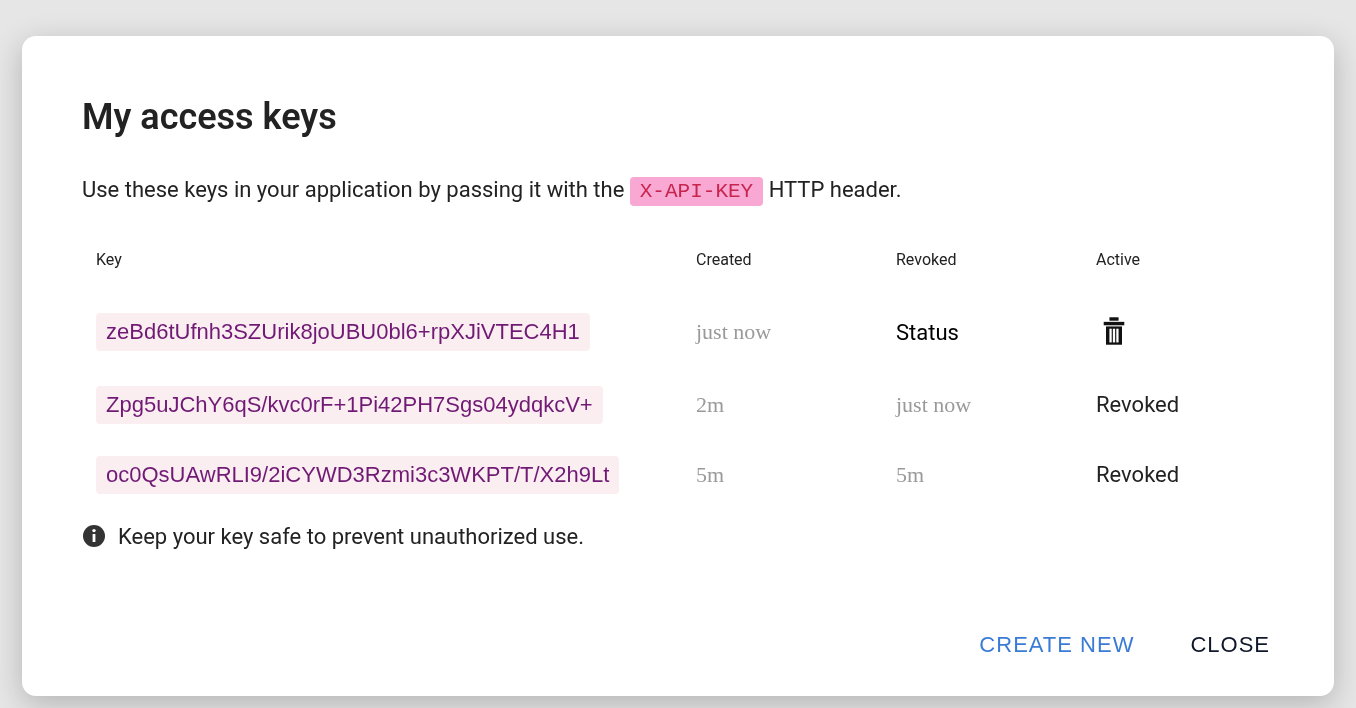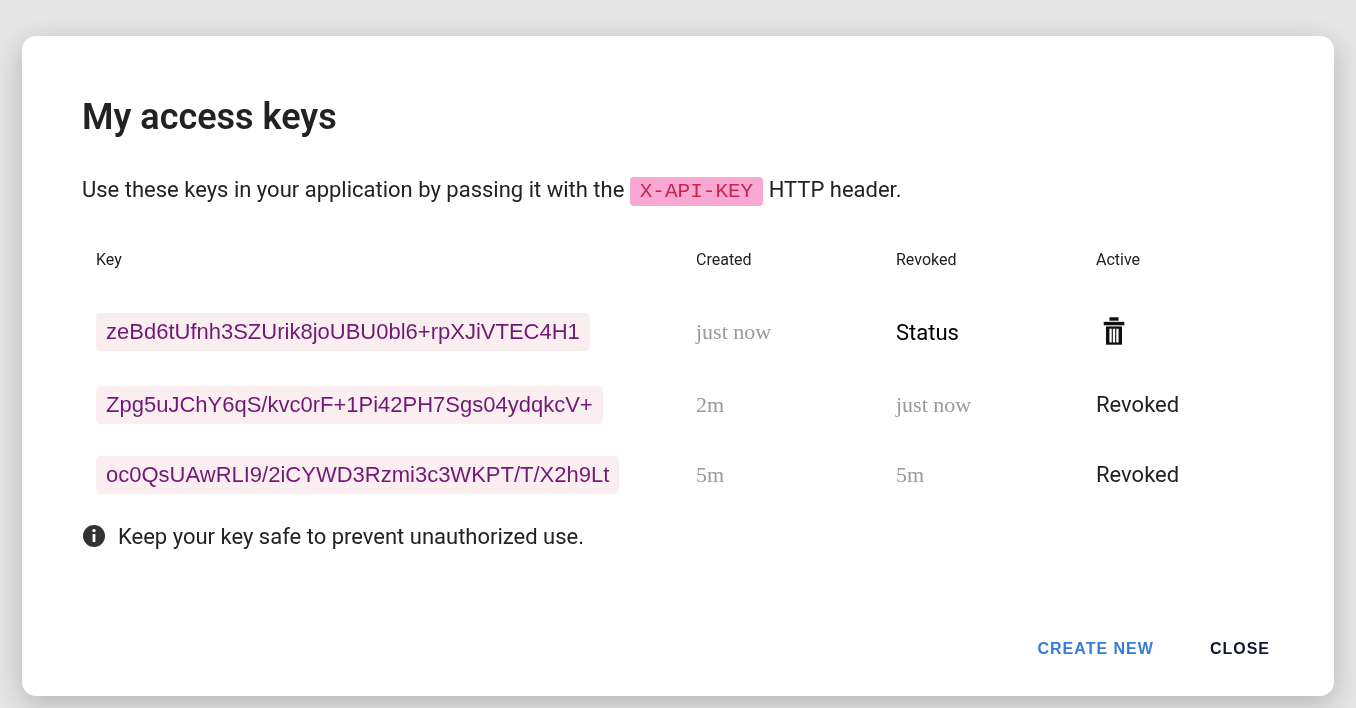--- a/index.html
+++ b/index.html
@@ -118,22 +118,22 @@
       margin-top: auto;
       display: flex;
       justify-content: flex-end;
       gap: 48px;
       padding-top: 30px;
     }
     .btn {
       background: none;
       border: none;
       cursor: pointer;
-      font-size: 16px;
-      font-weight: 700;
+      font-size: 22px;
+      font-weight: 400;
       letter-spacing: 1px;
       padding: 8px 4px;
     }
     .btn-primary {
       color: #3a7bd5;
     }
     .btn-secondary {
       color: #0f172a;
     }
     th.col-key { width: 600px; }

